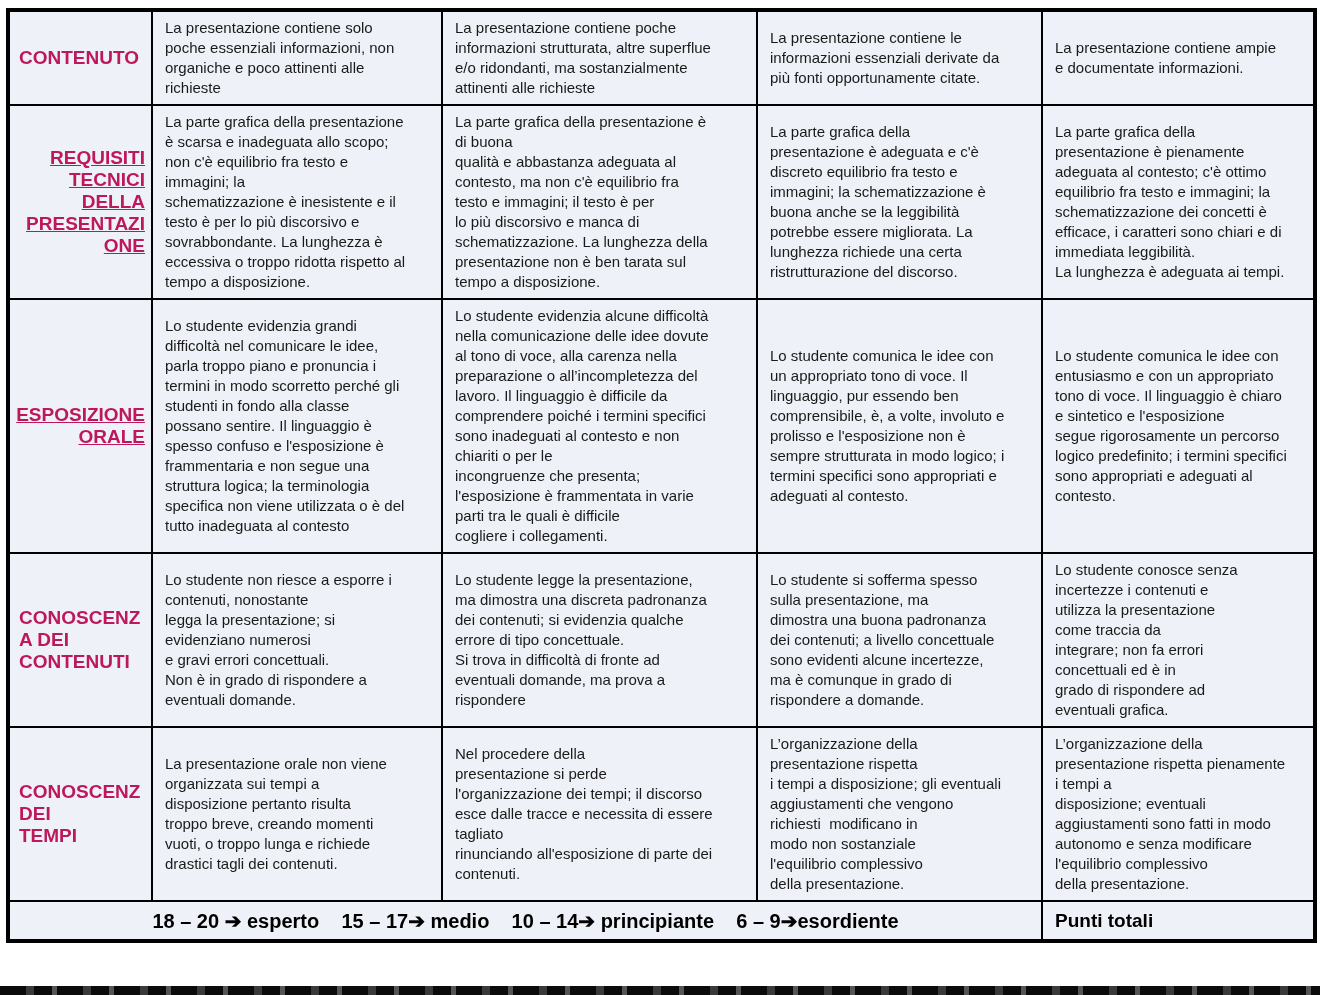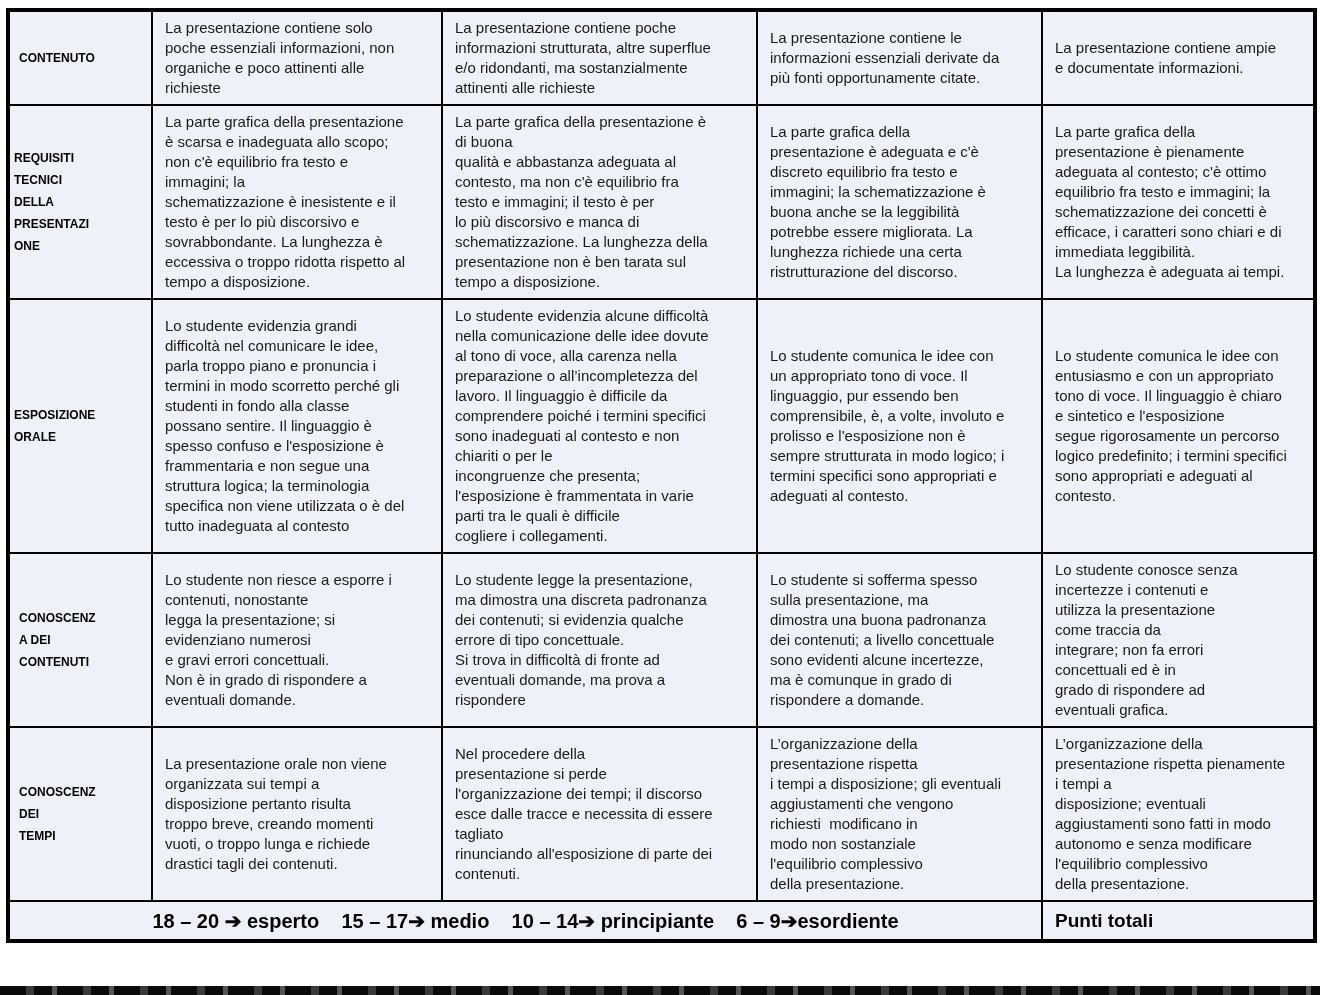--- a/index.html
+++ b/index.html
@@ -28,29 +28,29 @@
   th.level{
     font-size:20px;
     line-height:26px;
     font-weight:bold;
     text-align:center;
     white-space:pre-wrap;
     color:#000;
     padding:4px 6px;
   }
   td.crit{
-    font-size:12px;
+    font-size:19px;
     line-height:22px;
     font-weight:bold;
     white-space:pre-wrap;
-    color:#000000;
+    color:#be185d;
     padding:4px 6px 4px 9px;
     text-align:left;
   }
-  td.crit.center{text-align:left;padding-left:4px;}
+  td.crit.center{text-align:right;padding-left:4px;text-decoration:underline;}
   td.desc{
     font-size:15px;
     line-height:20px;
     white-space:pre-wrap;
     text-align:left;
     padding:6px 8px 6px 12px;
   }
   td.scorekey{
     font-size:20px;
     font-weight:bold;

